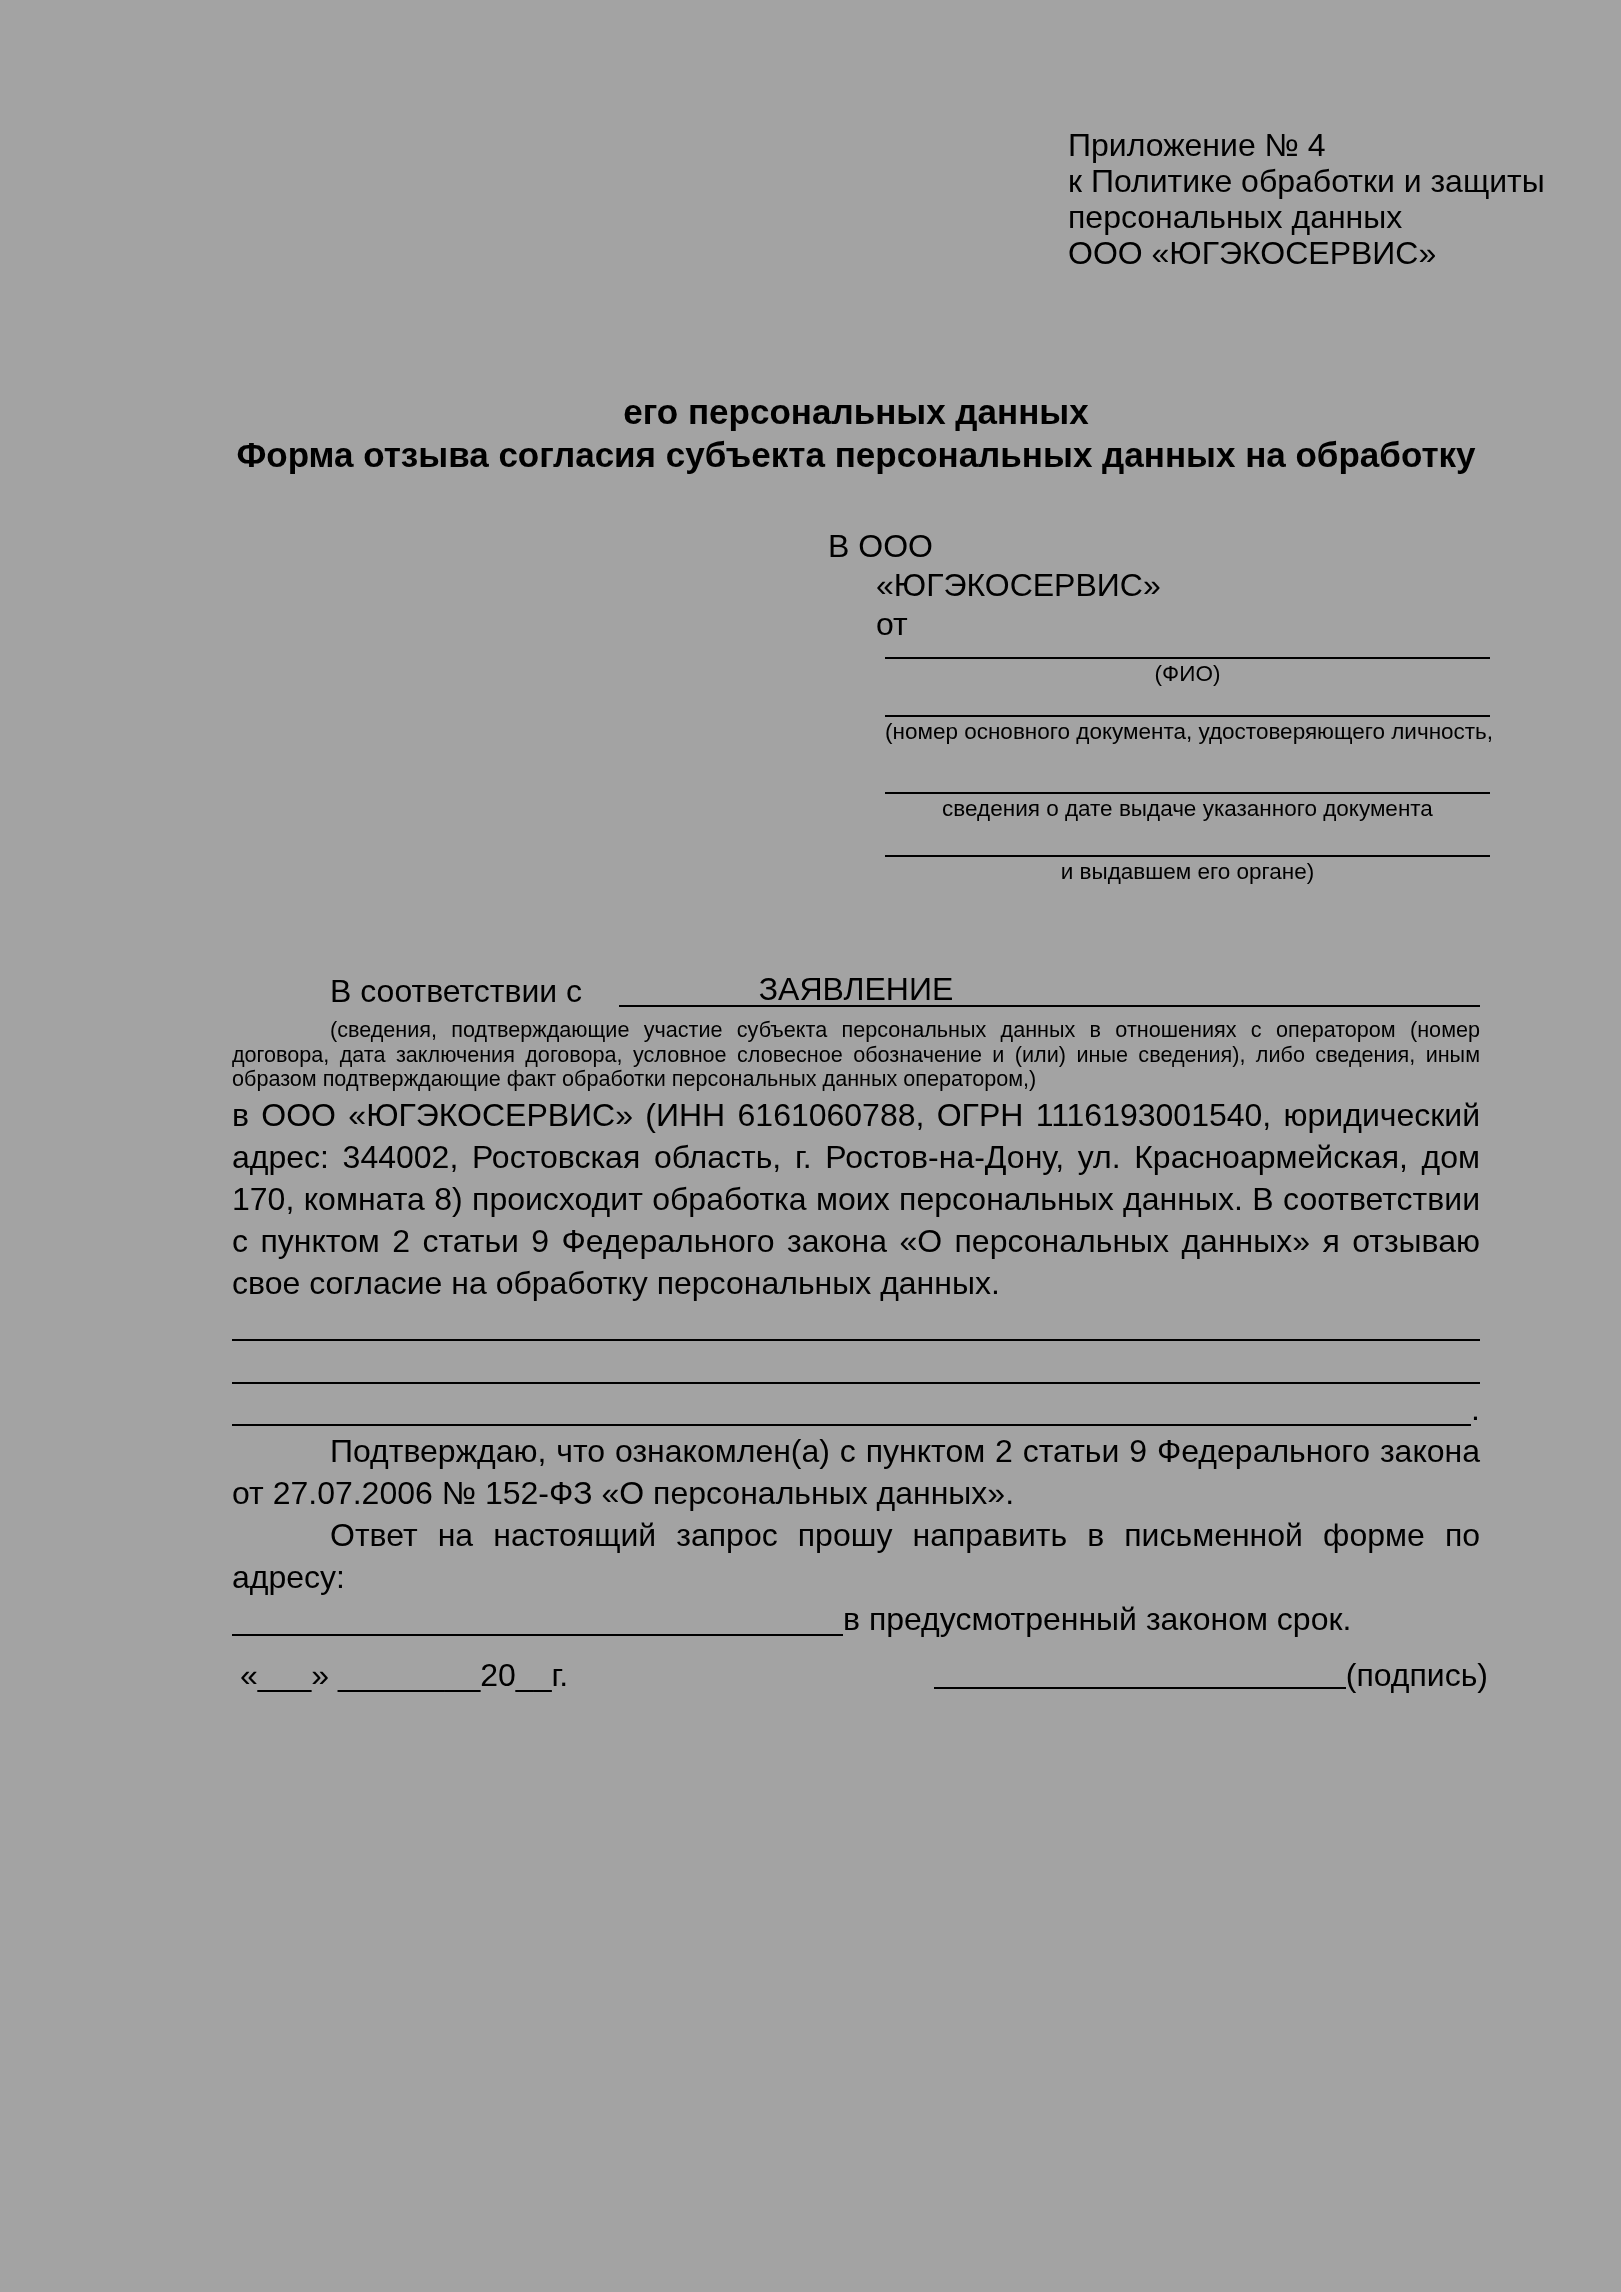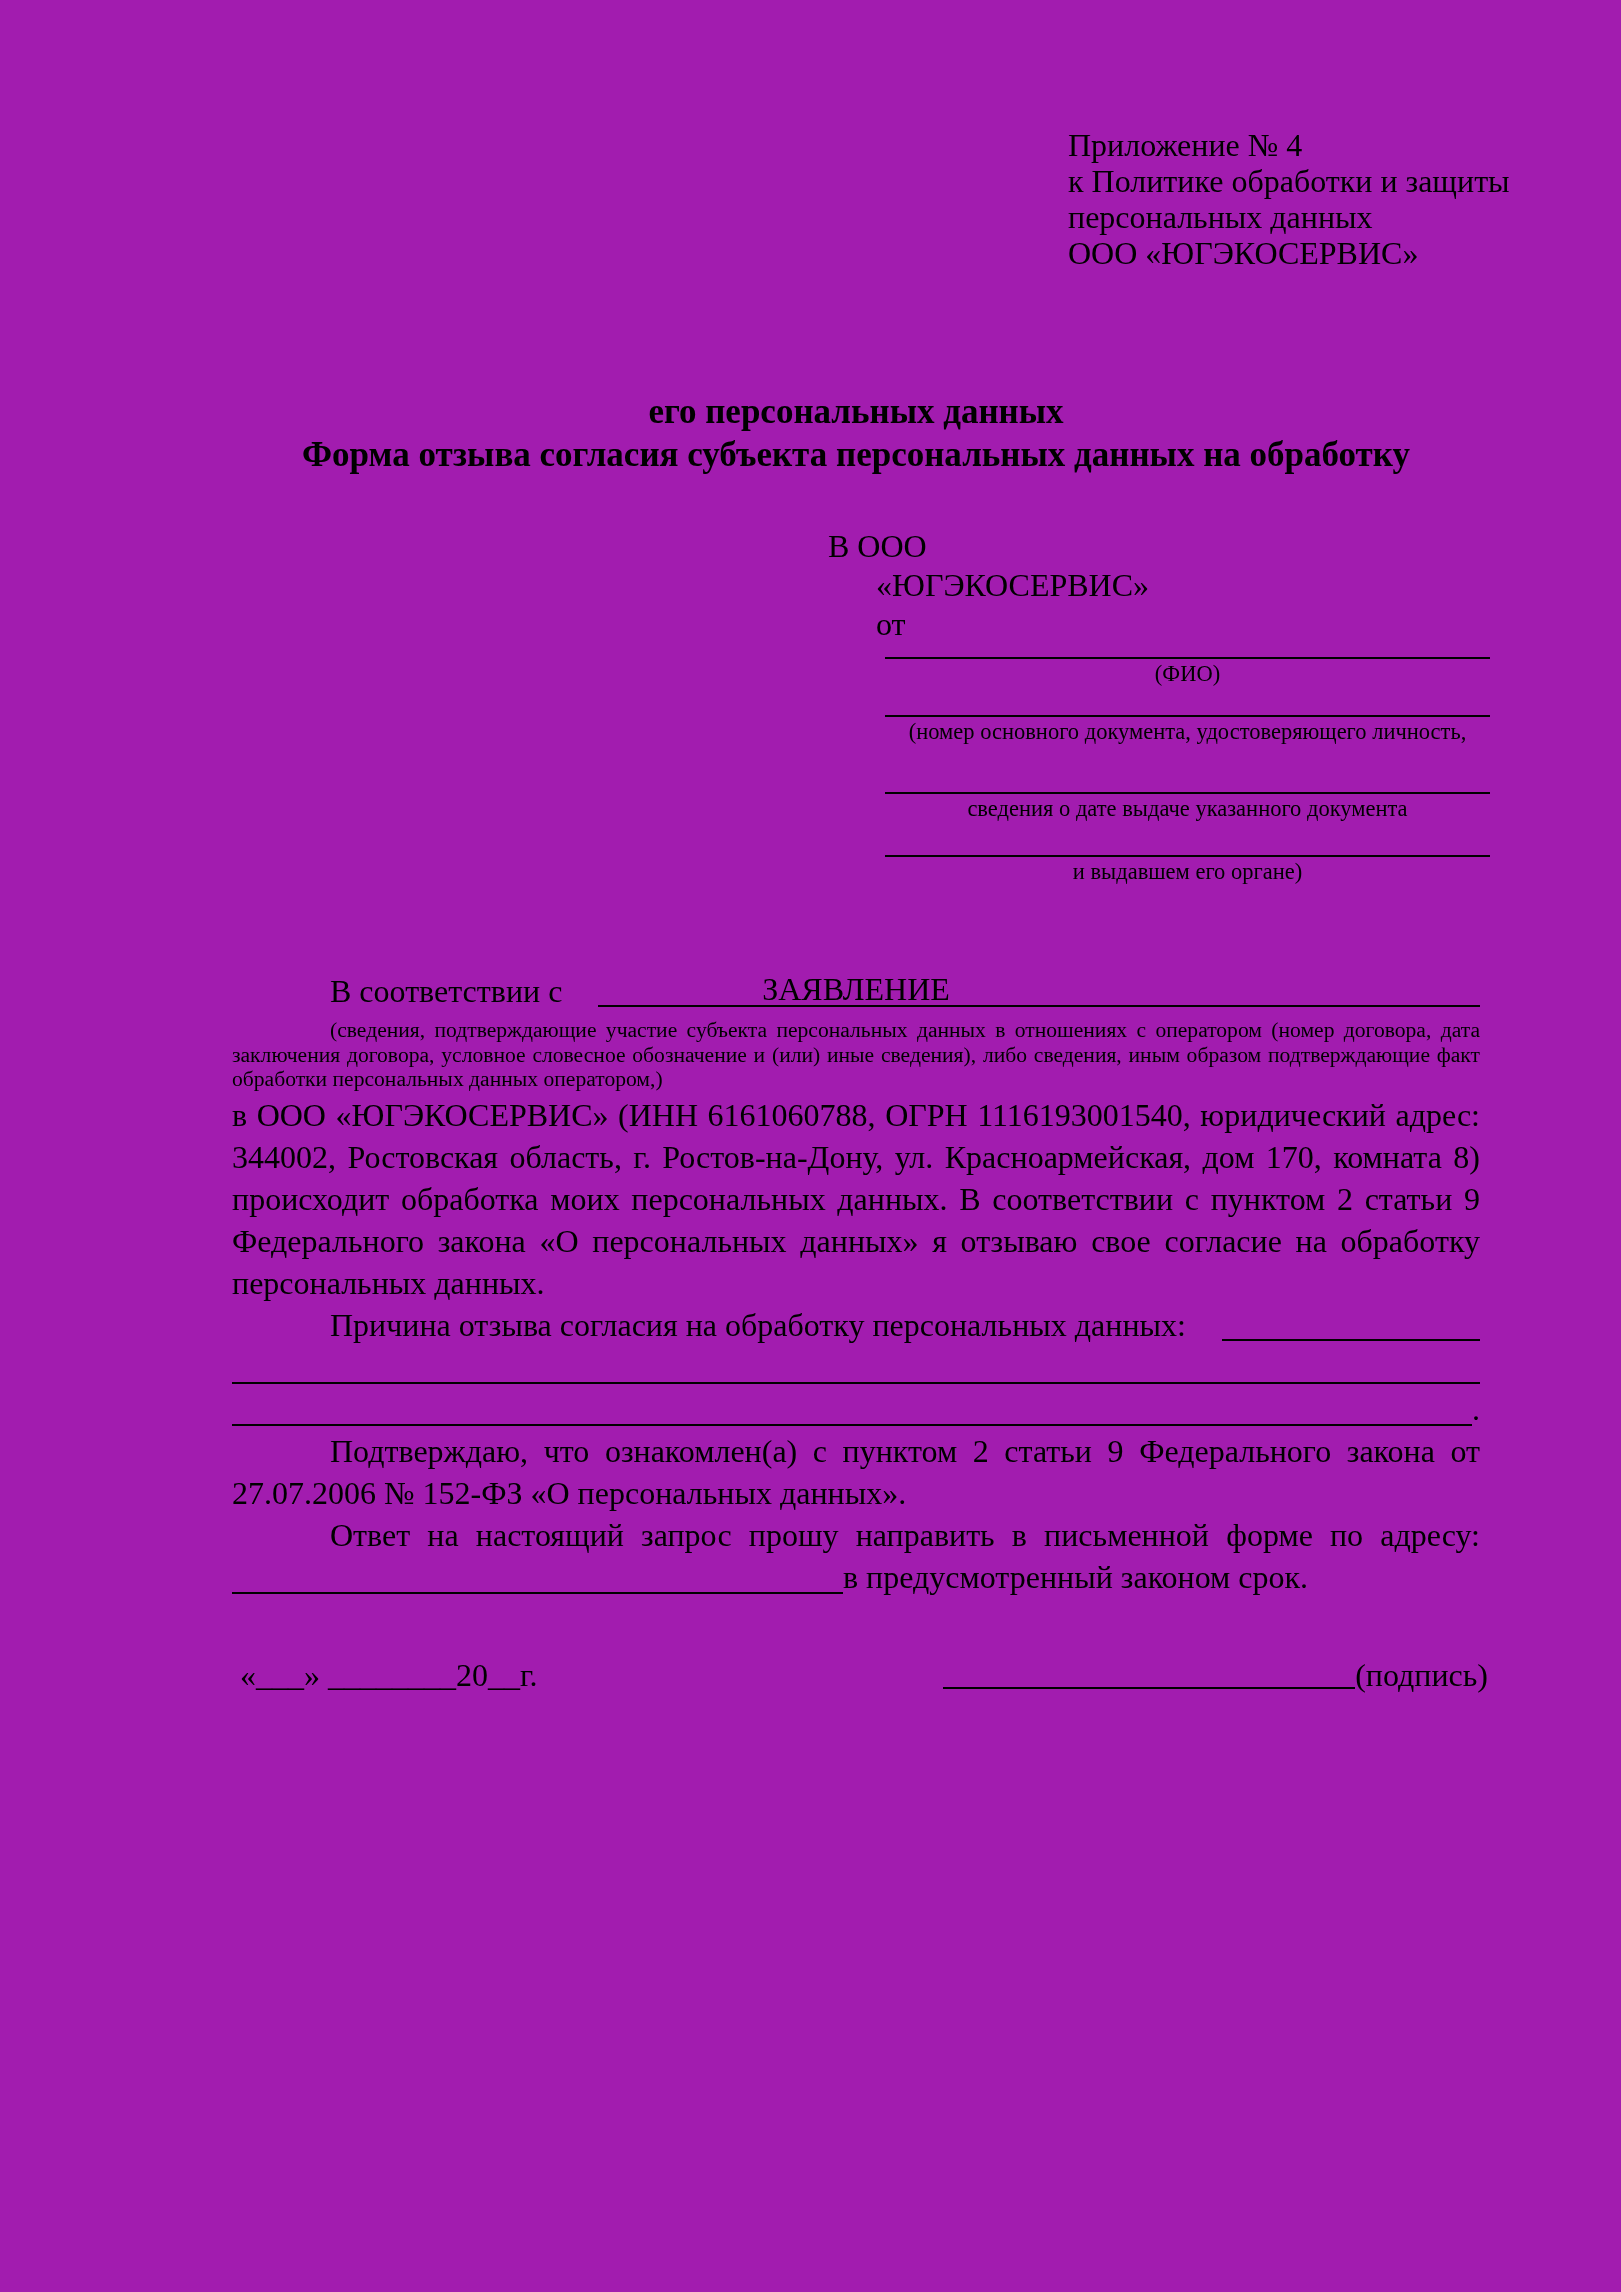--- a/index.html
+++ b/index.html
@@ -4,23 +4,23 @@
   <style>
     html, body {
       margin: 0;
       padding: 0;
       background: #ffffff;
     }
     .page {
       position: relative;
       width: 1621px;
       height: 2293px;
-      background: #a21caf;
+      background: #a3a3a3;
       color: #000000;
-      font-family: Liberation Serif, serif;
+      font-family: Liberation Sans, sans-serif;
       overflow: hidden;
     }
 
     
     .annex {
       position: absolute;
       left: 1068px;
       top: 127px;
       width: 490px;
       font-size: 32px;
@@ -199,21 +199,20 @@
     <div class="lead-row">
       <span class="lead">В соответствии с </span>
       <span class="fill-line"></span>
     </div>
 
     <div class="footnote">(сведения, подтверждающие участие субъекта персональных данных в отношениях с оператором (номер договора, дата заключения договора, условное словесное обозначение и (или) иные сведения), либо сведения, иным образом подтверждающие факт обработки персональных данных оператором,)</div>
 
     <div class="body-par">в ООО «ЮГЭКОСЕРВИС» (ИНН 6161060788, ОГРН 1116193001540, юридический адрес: 344002, Ростовская область, г. Ростов-на-Дону, ул. Красноармейская, дом 170, комната 8) происходит обработка моих персональных данных. В соответствии с пунктом 2 статьи 9 Федерального закона «О персональных данных» я отзываю свое согласие на обработку персональных данных.</div>
 
     <div class="lead-row">
-      <span class="lead">Причина отзыва согласия на обработку персональных данных: </span>
       <span class="fill-line"></span>
     </div>
 
     <div class="blank-row">
       <span class="fill-line"></span>
     </div>
 
     <div class="blank-row">
       <span class="fill-line"></span>
       <span class="dot">.</span>

